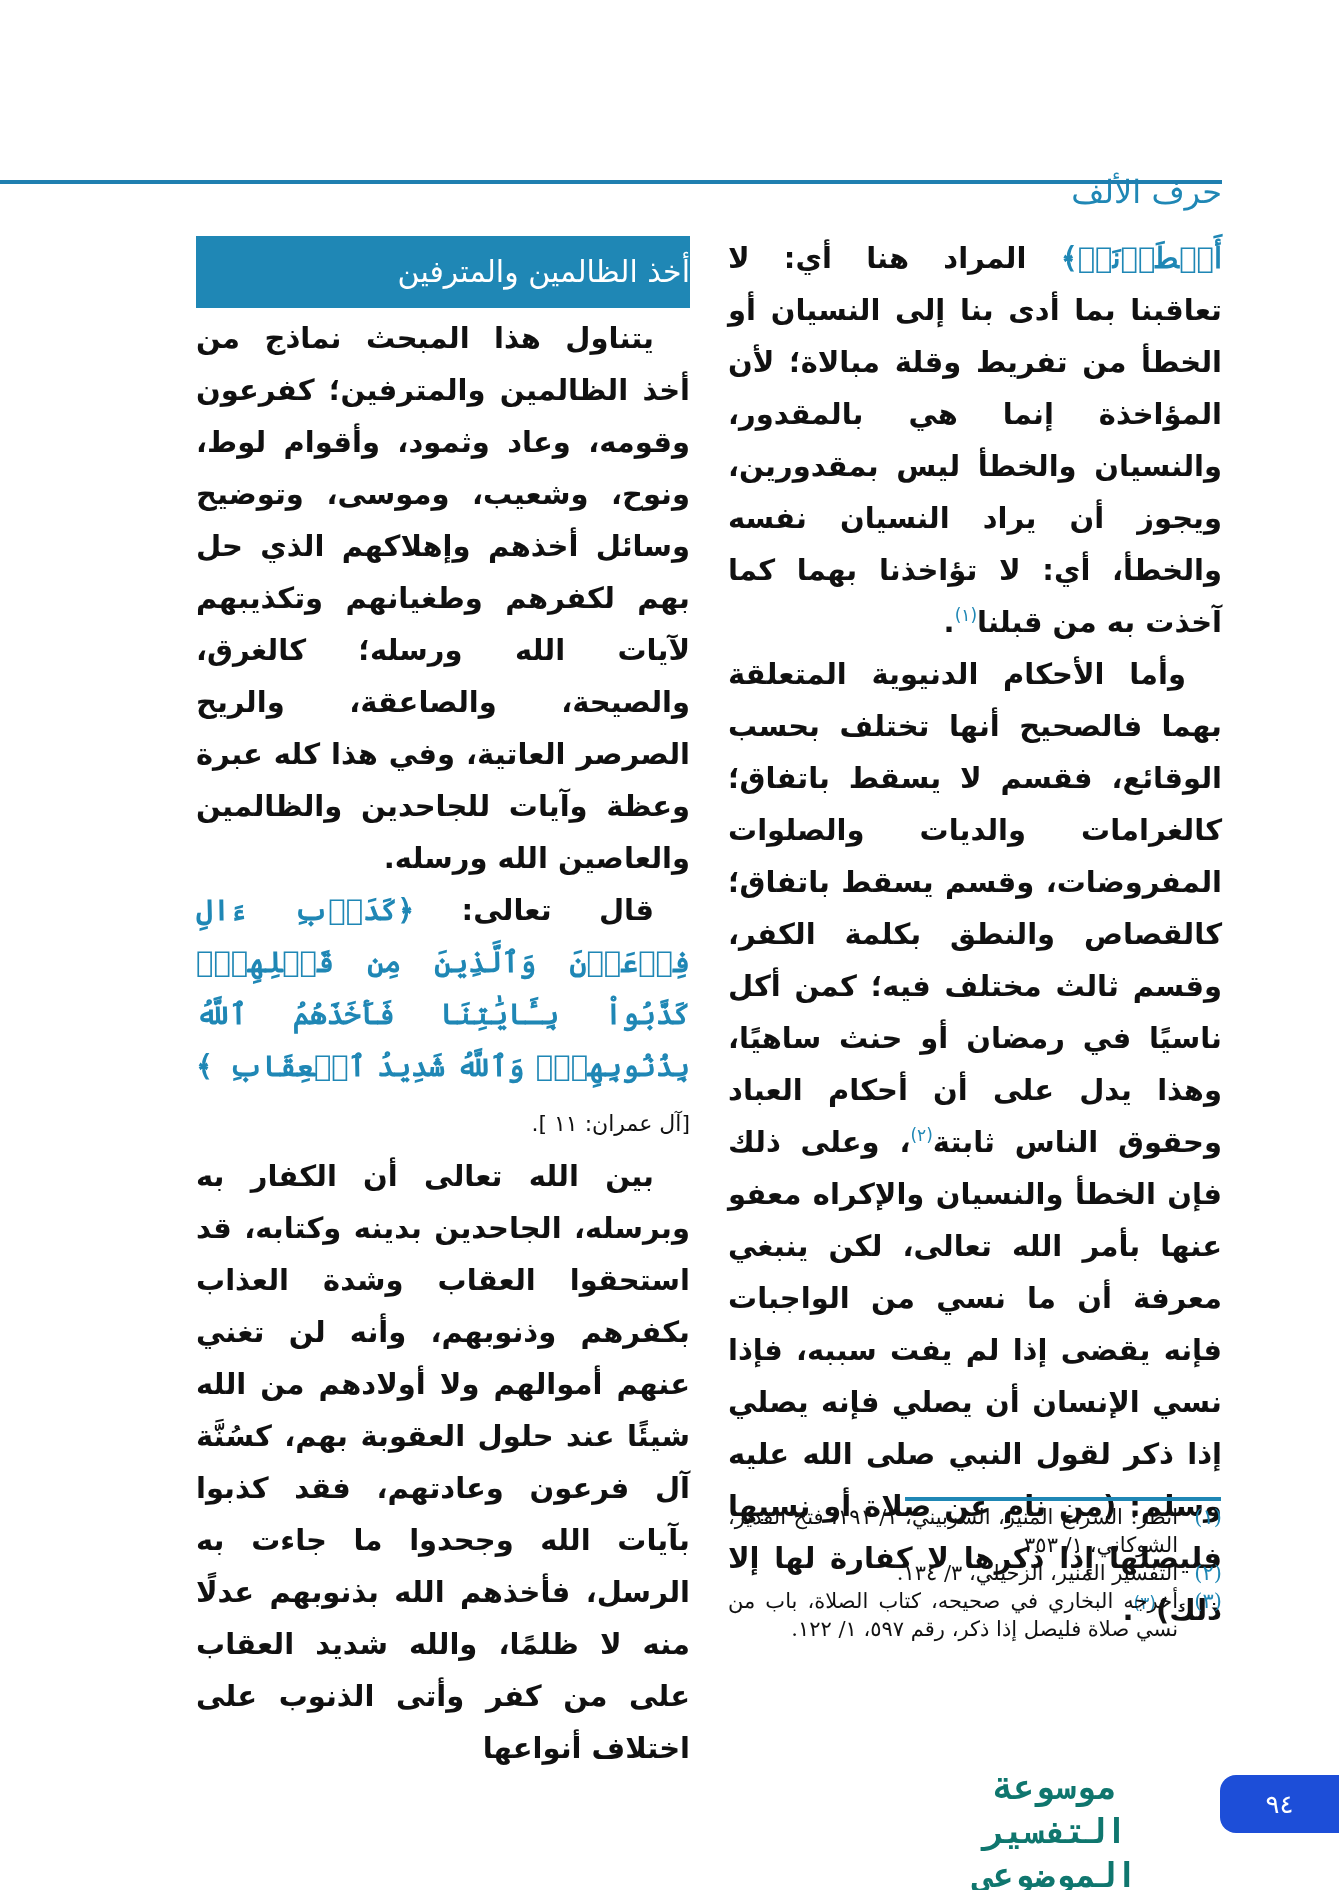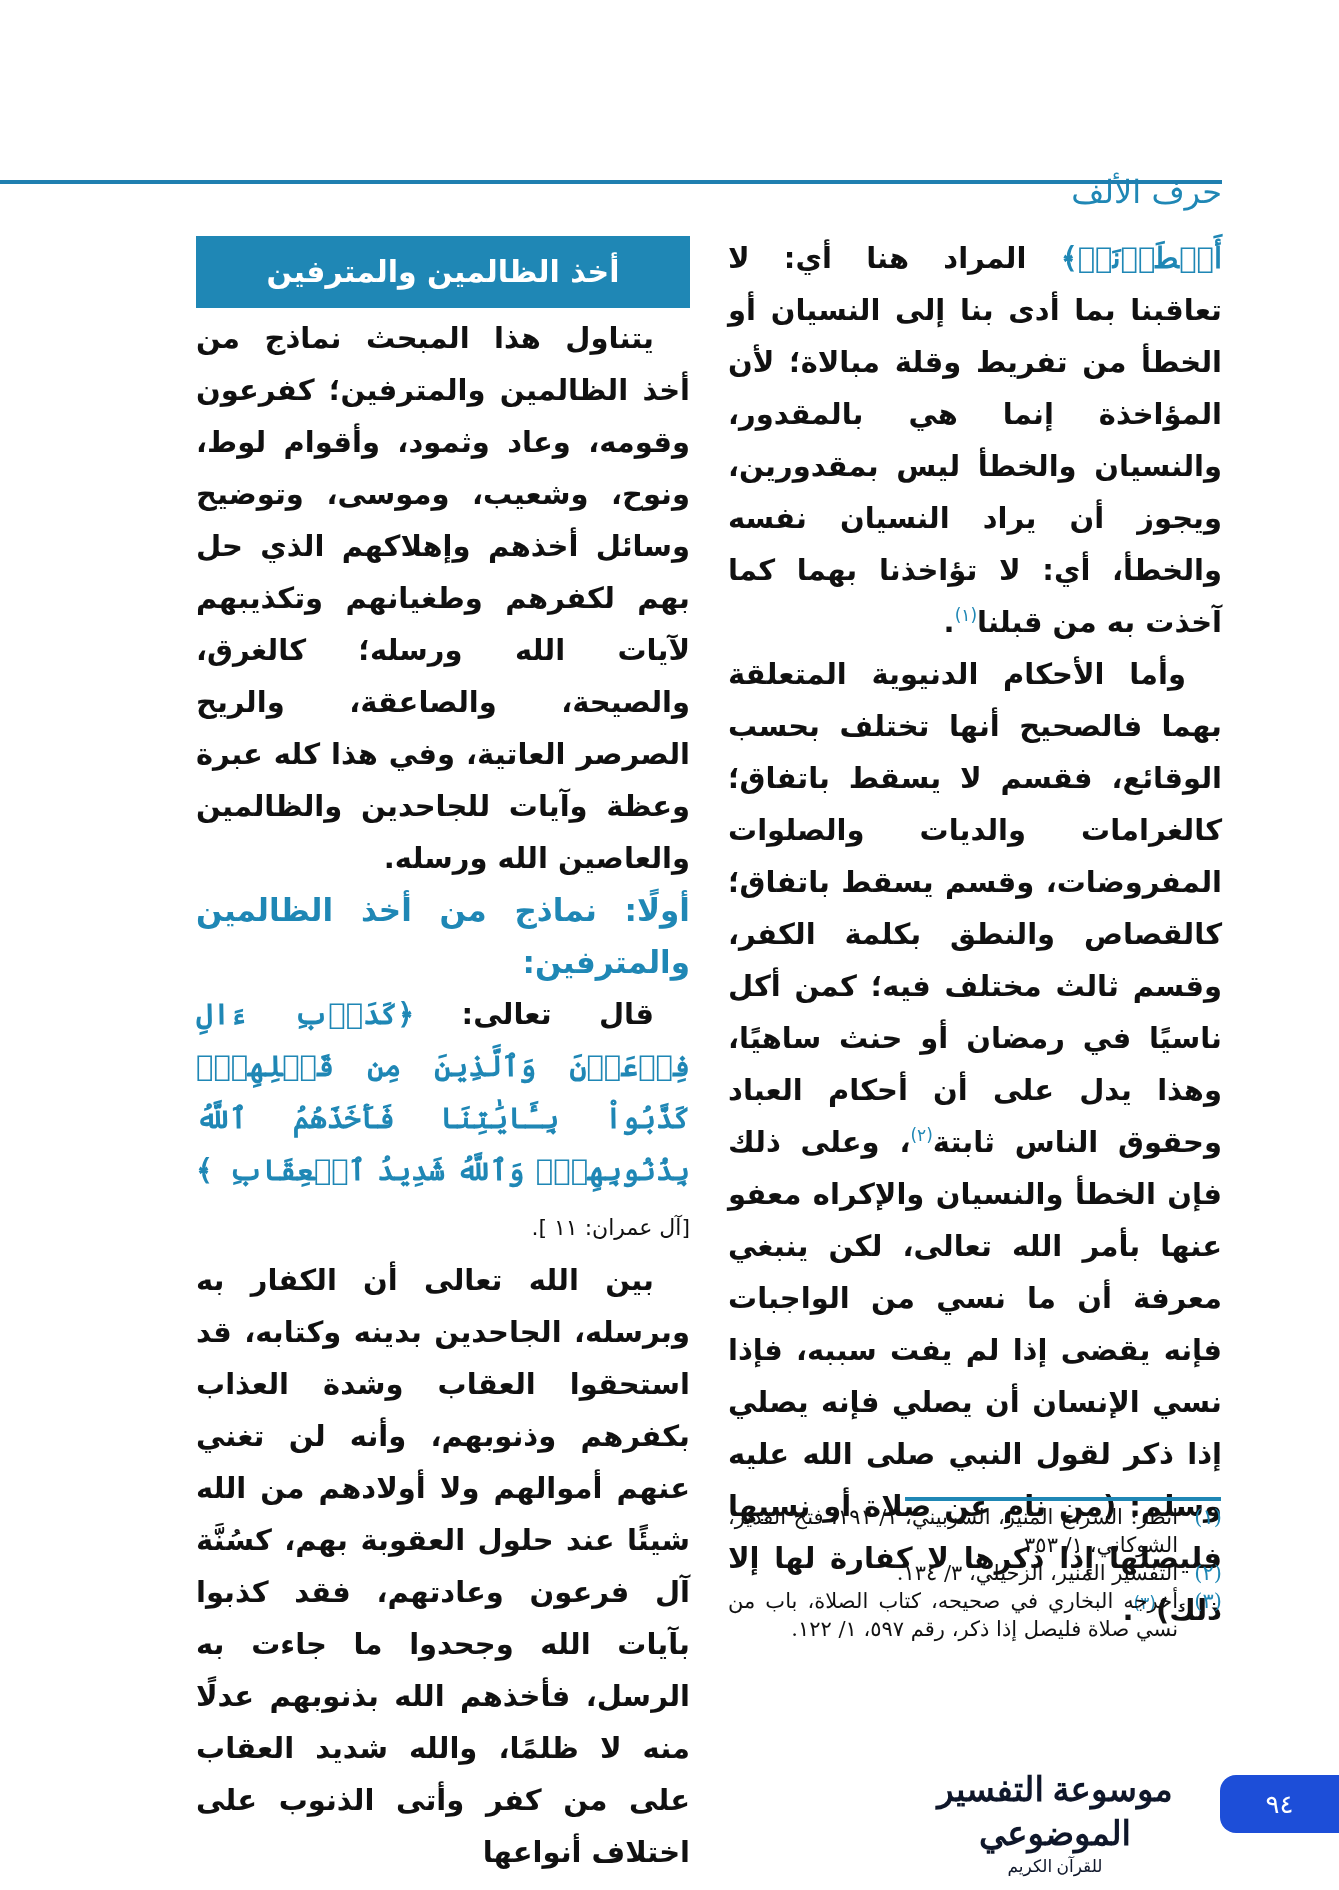--- a/index.html
+++ b/index.html
@@ -12,33 +12,33 @@
   .col { direction:rtl; text-align:justify; font-weight:bold; font-size:29px; line-height:52px; }
   .col p { margin:0; text-align-last:right; }
   #right-col { left:728px; top:232px; width:494px; }
   #left-col { left:196px; top:236px; width:494px; }
 
   .q-word { color:#1f87b5; font-family:"DejaVu Serif", serif; }
   .orn { color:#1f87b5; }
   .sup { color:#1f87b5; font-size:17px; vertical-align:super; font-weight:normal; line-height:0; }
   .indent { text-indent:36px; }
 
-  #box-heading { background:#1f87b5; color:#fff; height:72px; line-height:72px; text-align:center; font-size:30px; font-weight:bold; margin-bottom:4px; }
+  #box-heading { background:#1f87b5; color:#fff; height:72px; line-height:72px; font-size:30px; font-weight:normal; margin-bottom:4px; }
   .sub-heading { color:#1f87b5; font-size:31px; font-weight:bold; }
   .item-heading { text-align:center !important; text-align-last:center !important; padding-left:70px; }
   .quran { color:#1f87b5; font-family:"DejaVu Serif", serif; font-weight:bold;margin-left:16px; }
   .ref { font-weight:normal; font-size:22px; color:#111; }
 
   #fn-rule { left:905px; top:1497px; width:316px; height:4px; background:#1f87b5; }
   #footnotes { left:728px; top:1503px; width:494px; direction:rtl; font-size:21px; line-height:28px; font-family:"DejaVu Serif", serif; }
   .fn { display:flex; flex-direction:row; }
   .fn-num { color:#1f87b5; width:44px; flex:0 0 44px; text-align:right; }
   .fn-text { flex:1; text-align:justify; text-align-last:right; }
 
-  #logo { left:930px; top:1768px; width:250px; height:74px; direction:rtl; text-align:center; color:#0f172a; font-family:Liberation Serif, serif; }
+  #logo { left:930px; top:1768px; width:250px; height:74px; direction:rtl; text-align:center; color:#0f766e; font-family:Liberation Mono, monospace; }
   #logo-main { font-size:34px; font-weight:bold; line-height:44px; }
   #logo-sub { font-size:17px; line-height:22px; }
   #page-tab { left:1220px; top:1775px; width:119px; height:58px; background:#1d4ed8; border-radius:16px 0 0 16px; color:#ffffff; font-size:26px; text-align:center; line-height:58px; direction:rtl; padding-right:0; }
 </style>
 </head>
 <body>
 
 <div id="section-title" class="abs">حرف الألف</div>
 <div id="top-rule" class="abs"></div>
 
@@ -63,21 +63,20 @@
   </div>
   <div class="fn">
     <span class="fn-num">(٣)</span>
     <span class="fn-text">أخرجه البخاري في صحيحه، كتاب الصلاة، باب من نسي صلاة فليصل إذا ذكر، رقم ٥٩٧، ١/ ١٢٢.</span>
   </div>
 </div>
 
 <div id="left-col" class="abs col">
   <div id="box-heading">أخذ الظالمين والمترفين</div>
   <p class="indent">يتناول هذا المبحث نماذج من أخذ الظالمين والمترفين؛ كفرعون وقومه، وعاد وثمود، وأقوام لوط، ونوح، وشعيب، وموسى، وتوضيح وسائل أخذهم وإهلاكهم الذي حل بهم لكفرهم وطغيانهم وتكذيبهم لآيات الله ورسله؛ كالغرق، والصيحة، والصاعقة، والريح الصرصر العاتية، وفي هذا كله عبرة وعظة وآيات للجاحدين والظالمين والعاصين الله ورسله.</p>
-  <p class="sub-heading">أولًا: نماذج من أخذ الظالمين والمترفين:</p>
   <p class="indent">
     <span>قال تعالى: </span><span class="orn">﴿</span><span class="quran">كَدَأۡبِ ءَالِ فِرۡعَوۡنَ وَٱلَّذِينَ مِن قَبۡلِهِمۡۚ كَذَّبُواْ بِـَٔايَٰتِنَا فَأَخَذَهُمُ ٱللَّهُ بِذُنُوبِهِمۡۗ وَٱللَّهُ شَدِيدُ ٱلۡعِقَابِ</span><span class="orn">﴾</span><span class="ref"> [آل عمران: ١١ ].</span>
   </p>
   <p class="indent">بين الله تعالى أن الكفار به وبرسله، الجاحدين بدينه وكتابه، قد استحقوا العقاب وشدة العذاب بكفرهم وذنوبهم، وأنه لن تغني عنهم أموالهم ولا أولادهم من الله شيئًا عند حلول العقوبة بهم، كسُنَّة آل فرعون وعادتهم، فقد كذبوا بآيات الله وجحدوا ما جاءت به الرسل، فأخذهم الله بذنوبهم عدلًا منه لا ظلمًا، والله شديد العقاب على من كفر وأتى الذنوب على اختلاف أنواعها</p>
 </div>
 
 <div id="logo" class="abs">
   <div id="logo-main">موسوعة التفسير الموضوعي</div>
   <div id="logo-sub">للقرآن الكريم</div>
 </div>

